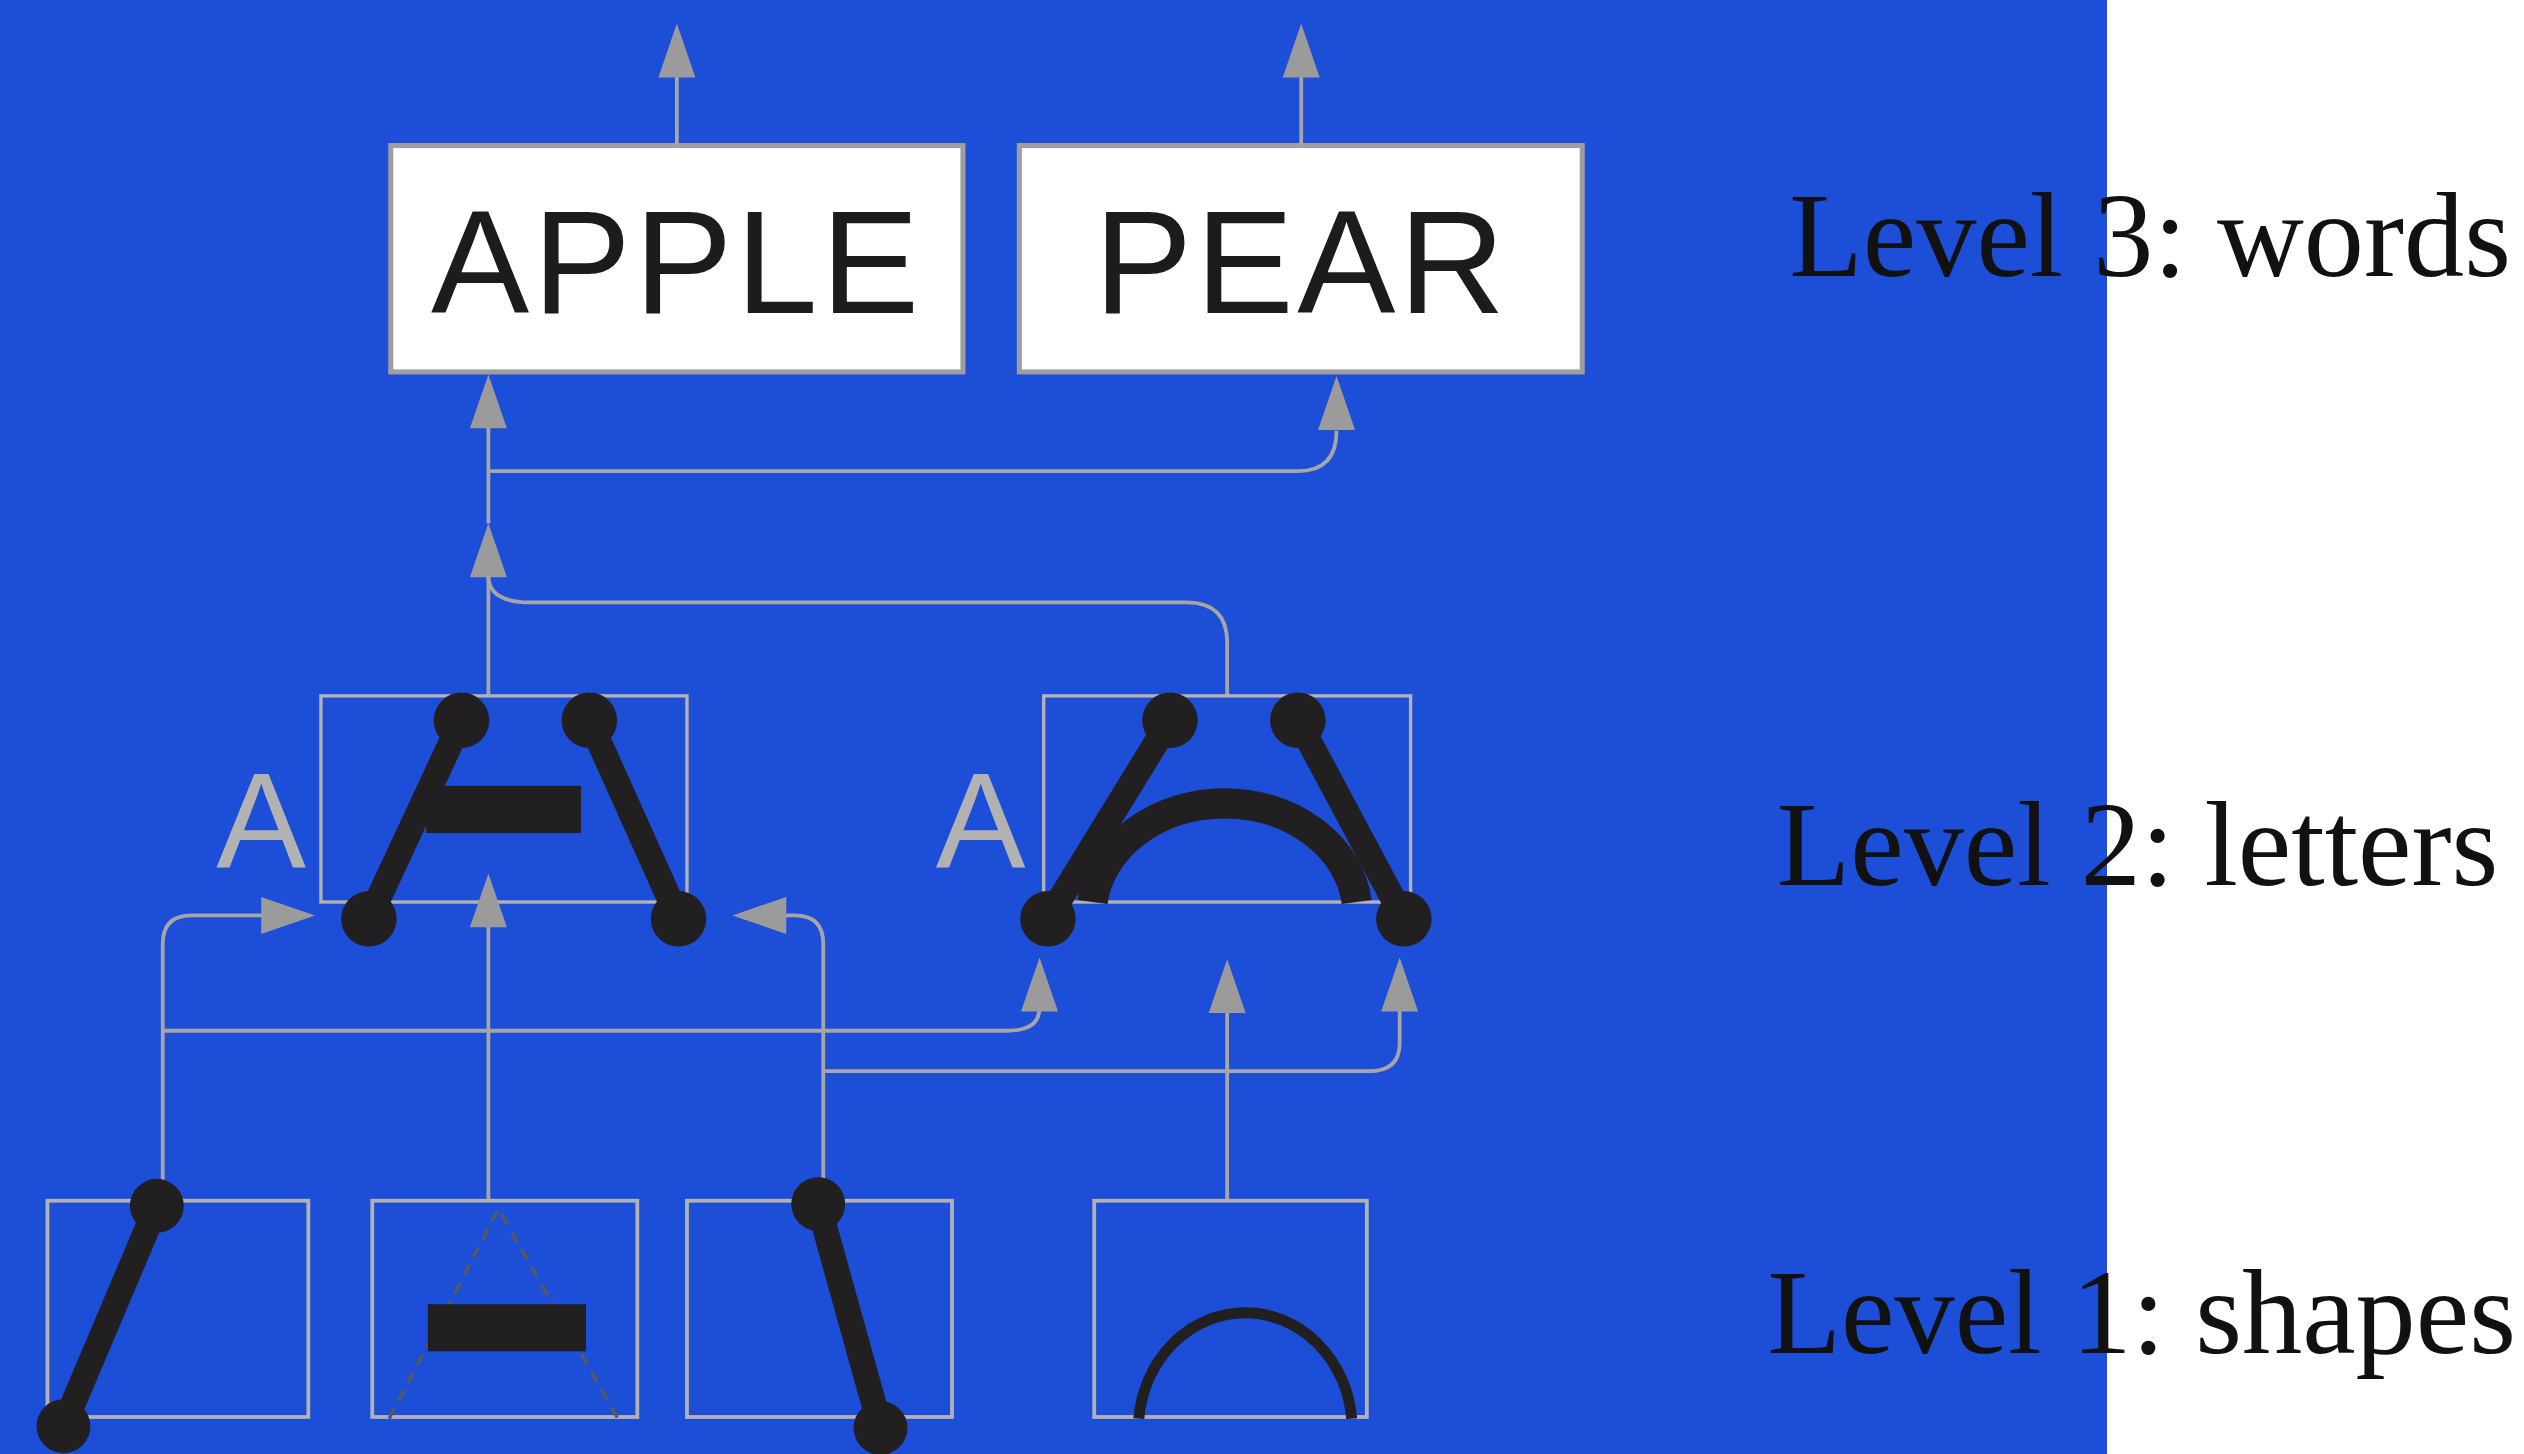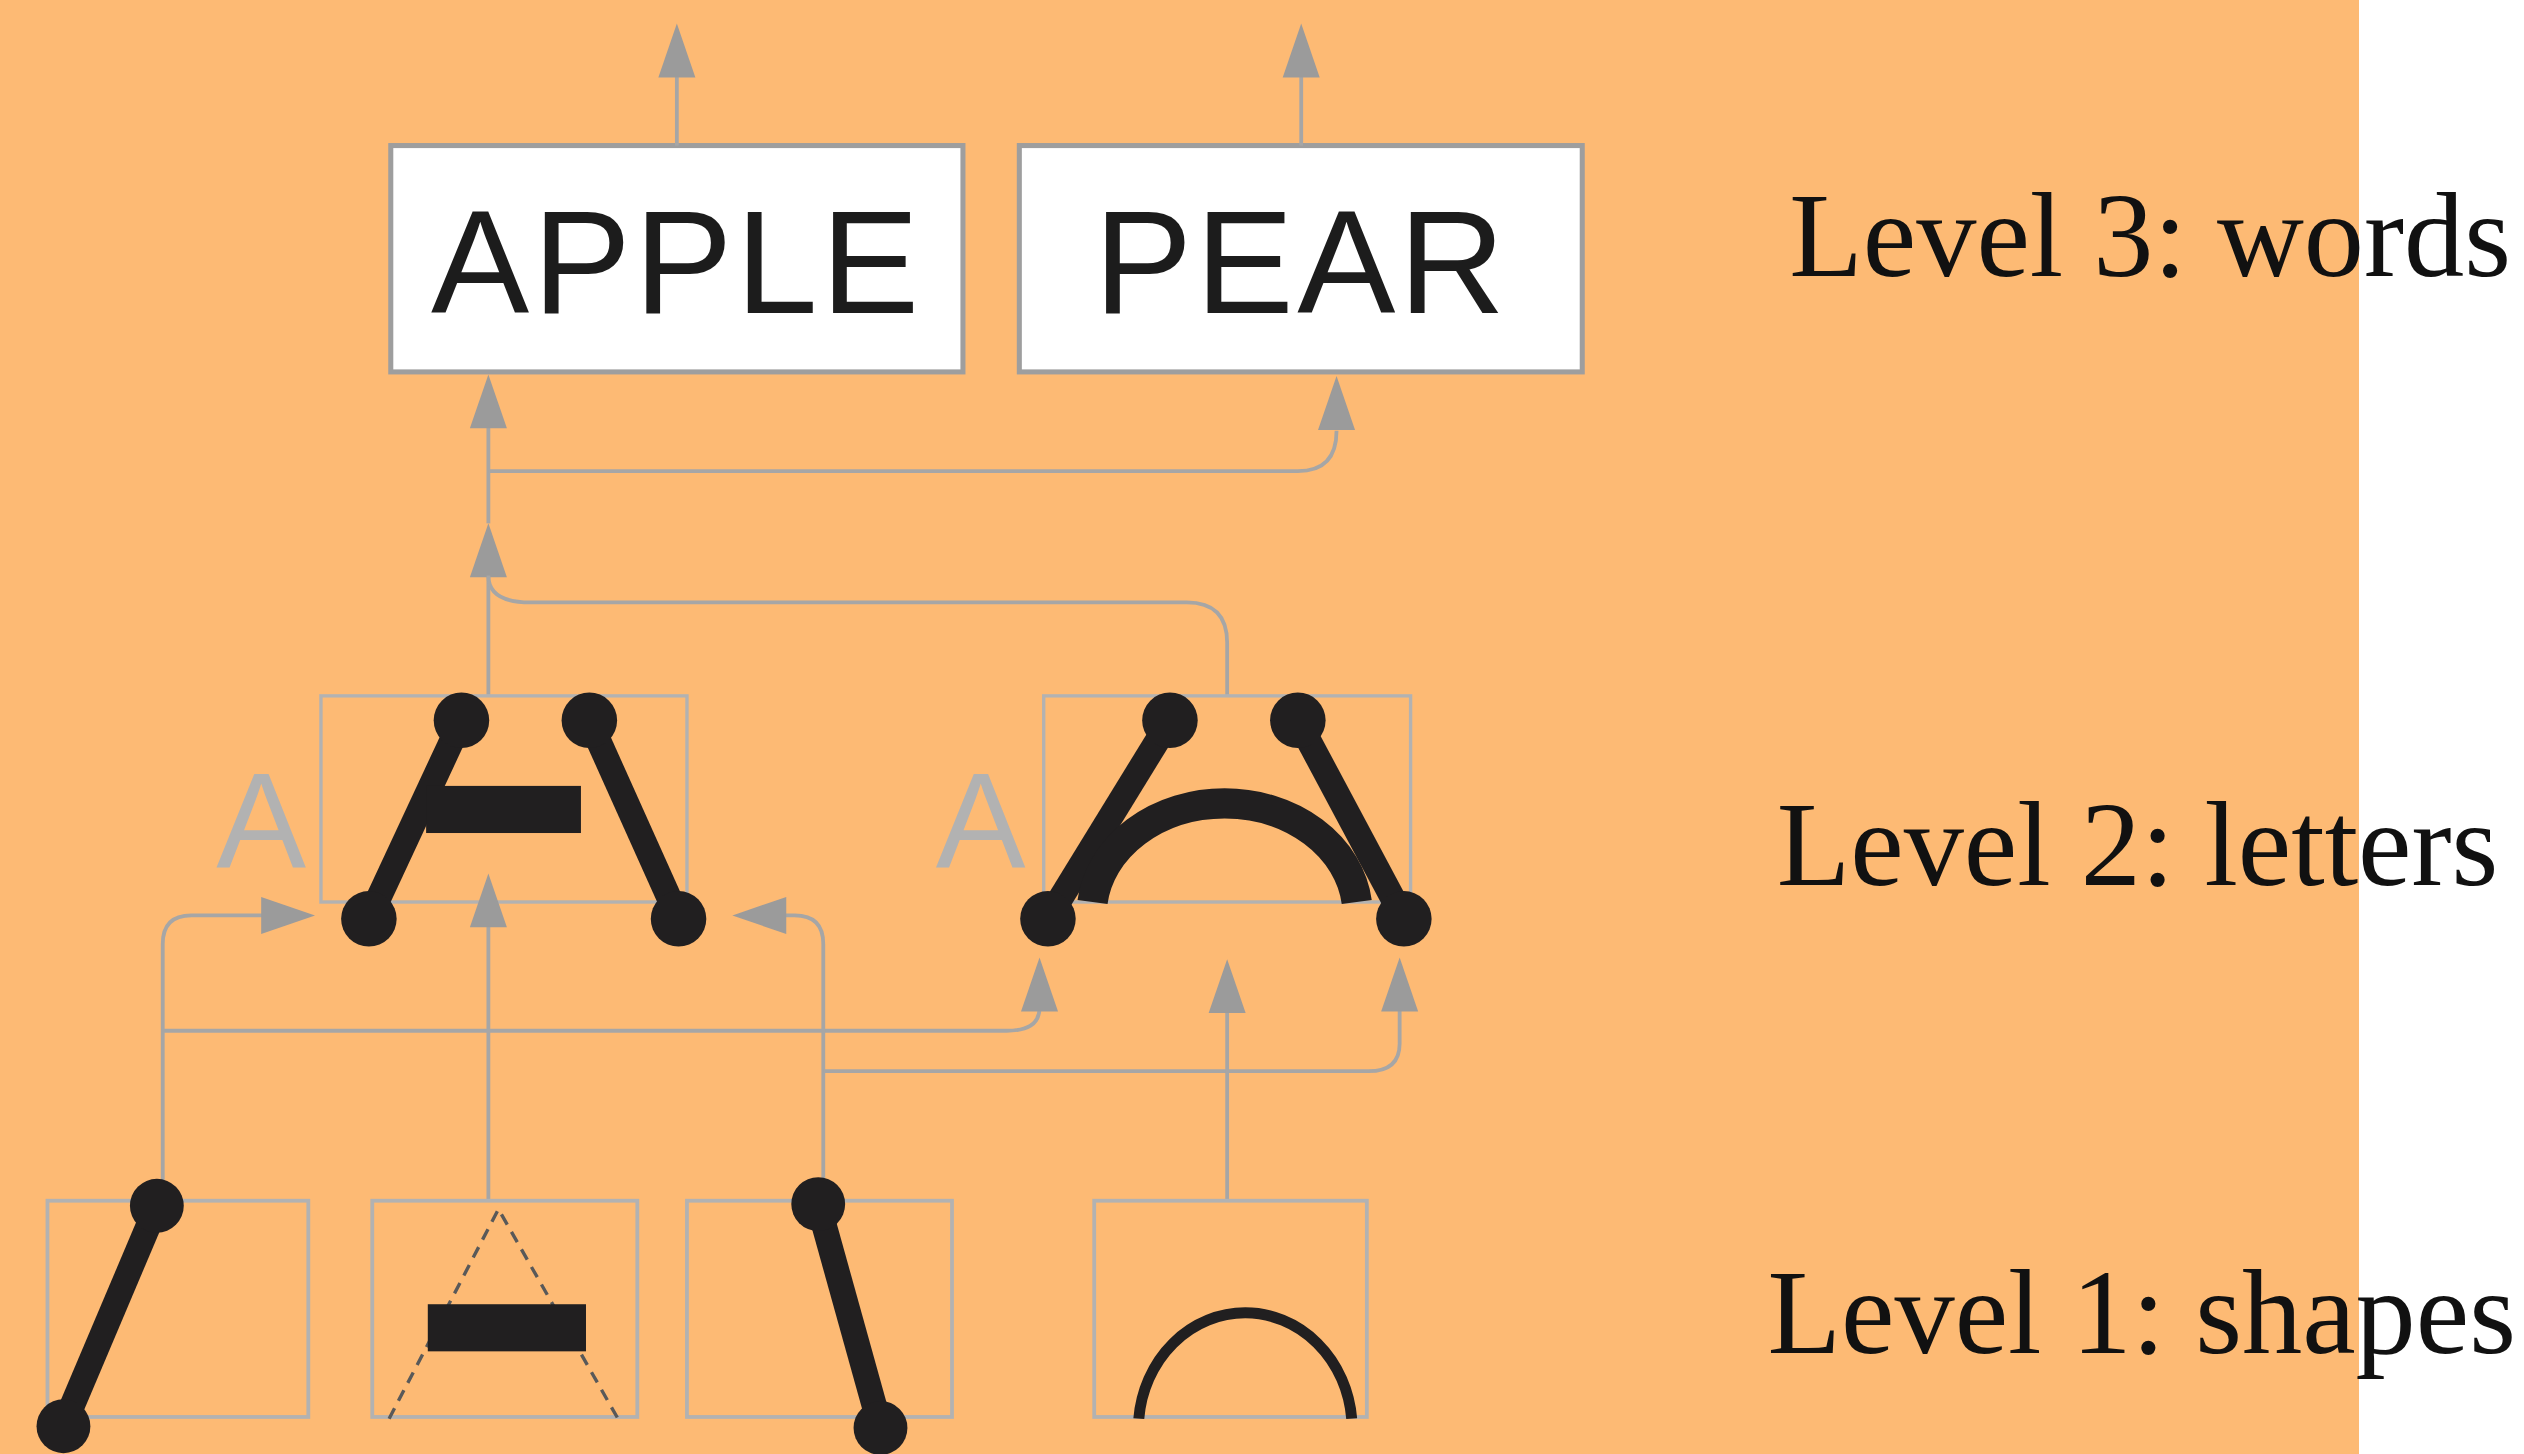--- a/index.html
+++ b/index.html
@@ -1,16 +1,16 @@
 <!DOCTYPE html>
 <html style="font-size:13.5px"><head>
 <meta charset="utf-8">
 <style>
   html,body{margin:0;padding:0;background:#ffffff;}
-  .stage{width:2359px;height:1454px;background:#fdba74;}
+  .stage{width:2107px;height:1454px;background:#1d4ed8;}
   svg{display:block;}
   .word-box{fill:#ffffff;stroke:#9e9e9e;stroke-width:6;}
   .unit-box{fill:none;stroke:#b2b2b2;stroke-width:4;}
   .shape-box{fill:none;stroke:#b2b2b2;stroke-width:4.5;}
   .wire{fill:none;stroke:#a6a6a6;stroke-width:4.5;}
   .head{fill:#9b9b9b;stroke:none;}
   .ink{stroke:#211f20;}
   .ink-fill{fill:#211f20;}
   .dashed{fill:none;stroke:#595959;stroke-width:4;stroke-dasharray:14 10;}
   .word-text{font-family:"Liberation Sans",sans-serif;font-size:175px;letter-spacing:4px;fill:#1c1c1c;}

